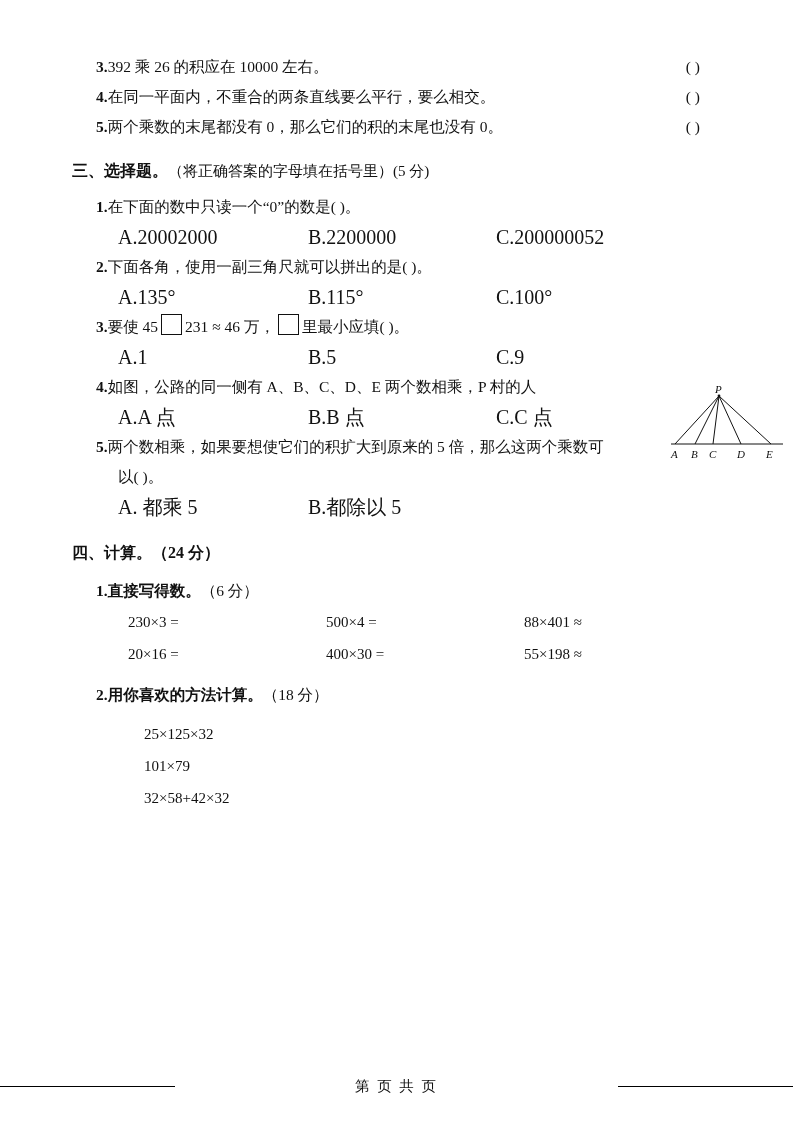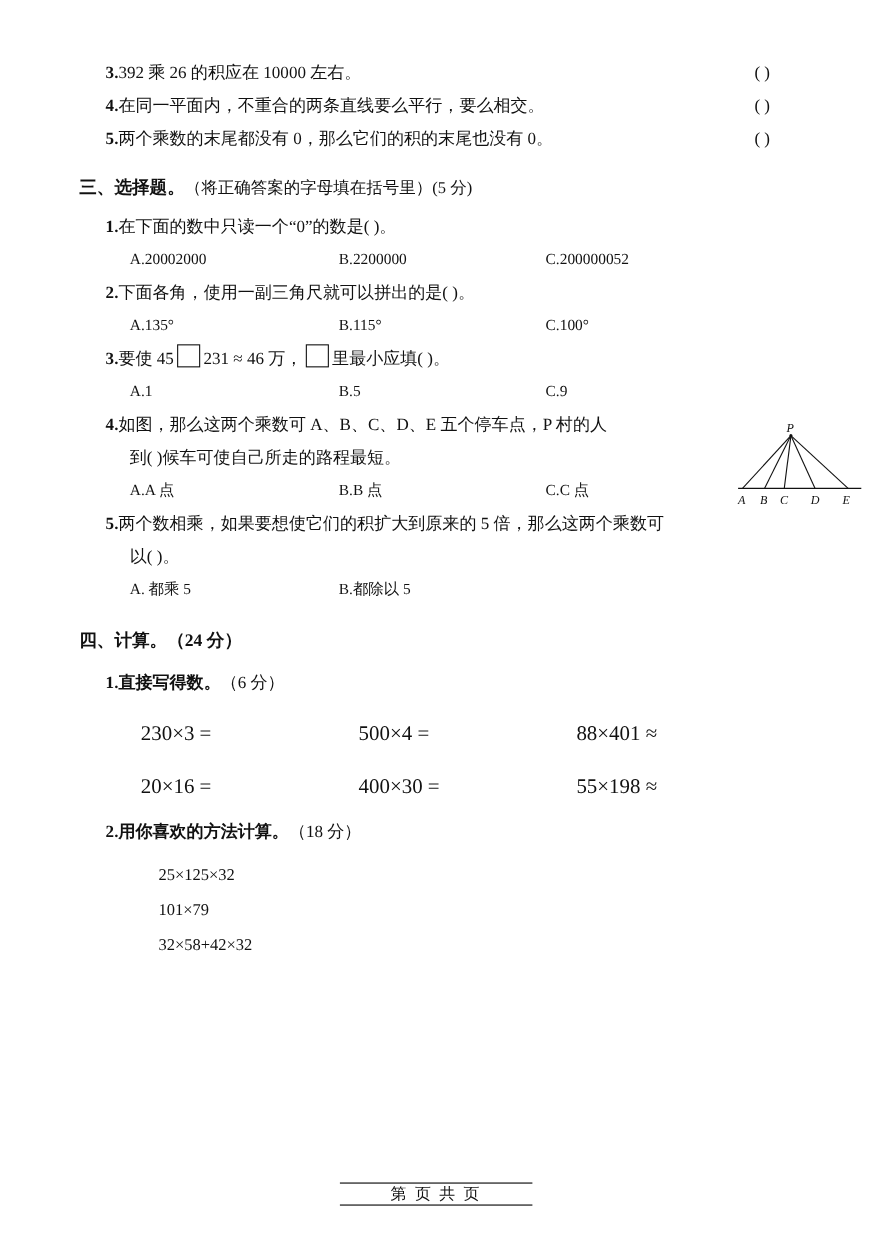--- a/index.html
+++ b/index.html
@@ -51,34 +51,33 @@
 
   .sec-head {
     font-size: 16px;
     font-weight: bold;
     line-height: 34px;
   }
   .sec-head .norm { font-weight: normal; font-size: 15px; margin-top: 12px; }
 
   .opts {
     display: flex;
-    font-size: 14px;
+    font-size: 20px;
     line-height: 30px;
     padding-left: 46px;
   }
   .opts .o1 { width: 190px; }
   .opts .o2 { width: 188px; }
   .opts .o3 { width: 200px; }
 
   .calc-row {
     display: flex;
-    font-size: 19px;
+    font-size: 15px;
     line-height: 32px;
     padding-left: 56px;
-    margin-top: 16px;
   }
   .calc-row .c1 { width: 200px; }
   .calc-row .c2 { width: 200px; }
   .calc-row .c3 { width: 200px; }
 
   .calc-row2 {
     display: flex;
     font-size: 15px;
     line-height: 32px;
     padding-left: 72px;
@@ -110,23 +109,22 @@
     left: 0;
     right: 0;
     bottom: 26px;
     text-align: center;
     font-size: 14.5px;
     letter-spacing: 2px;
   }
   .footer-wrap {
     display: flex;
     align-items: center;
-    justify-content: flex-end;
+    justify-content: space-between;
     gap: 0;
-    flex-direction: column;
   }
   .rule {
     height: 1px;
     background: #000;
     width: 175px;
   }
   .foot-text { padding: 0 14px; }
 </style>
 </head>
 <body>
@@ -180,24 +178,21 @@
     <div class="line indent1">
       <span class="num">3.</span><span>要使 45</span><span class="box"></span><span>231 ≈ 46 万，</span><span class="box"></span><span>里最小应填(          )。</span>
     </div>
     <div class="opts">
       <span class="o1">A.1</span>
       <span class="o2">B.5</span>
       <span class="o3">C.9</span>
     </div>
 
     <div class="line indent1" style="max-width:560px;">
-      <span class="num">4.</span><span>如图，那么这两个乘数可 A、B、C、D、E 五个停车点，P 村的人</span>
-    </div>
-    <div class="line indent2">
-      <span>到(      )候车可使自己所走的路程最短。</span>
+      <span class="num">4.</span><span>如图，公路的同一侧有 A、B、C、D、E 两个数相乘，P 村的人</span>
     </div>
     <div class="opts">
       <span class="o1">A.A 点</span>
       <span class="o2">B.B 点</span>
       <span class="o3">C.C 点</span>
     </div>
 
     <div class="line indent1">
       <span class="num">5.</span><span>两个数相乘，如果要想使它们的积扩大到原来的 5 倍，那么这两个乘数可</span>
     </div>

